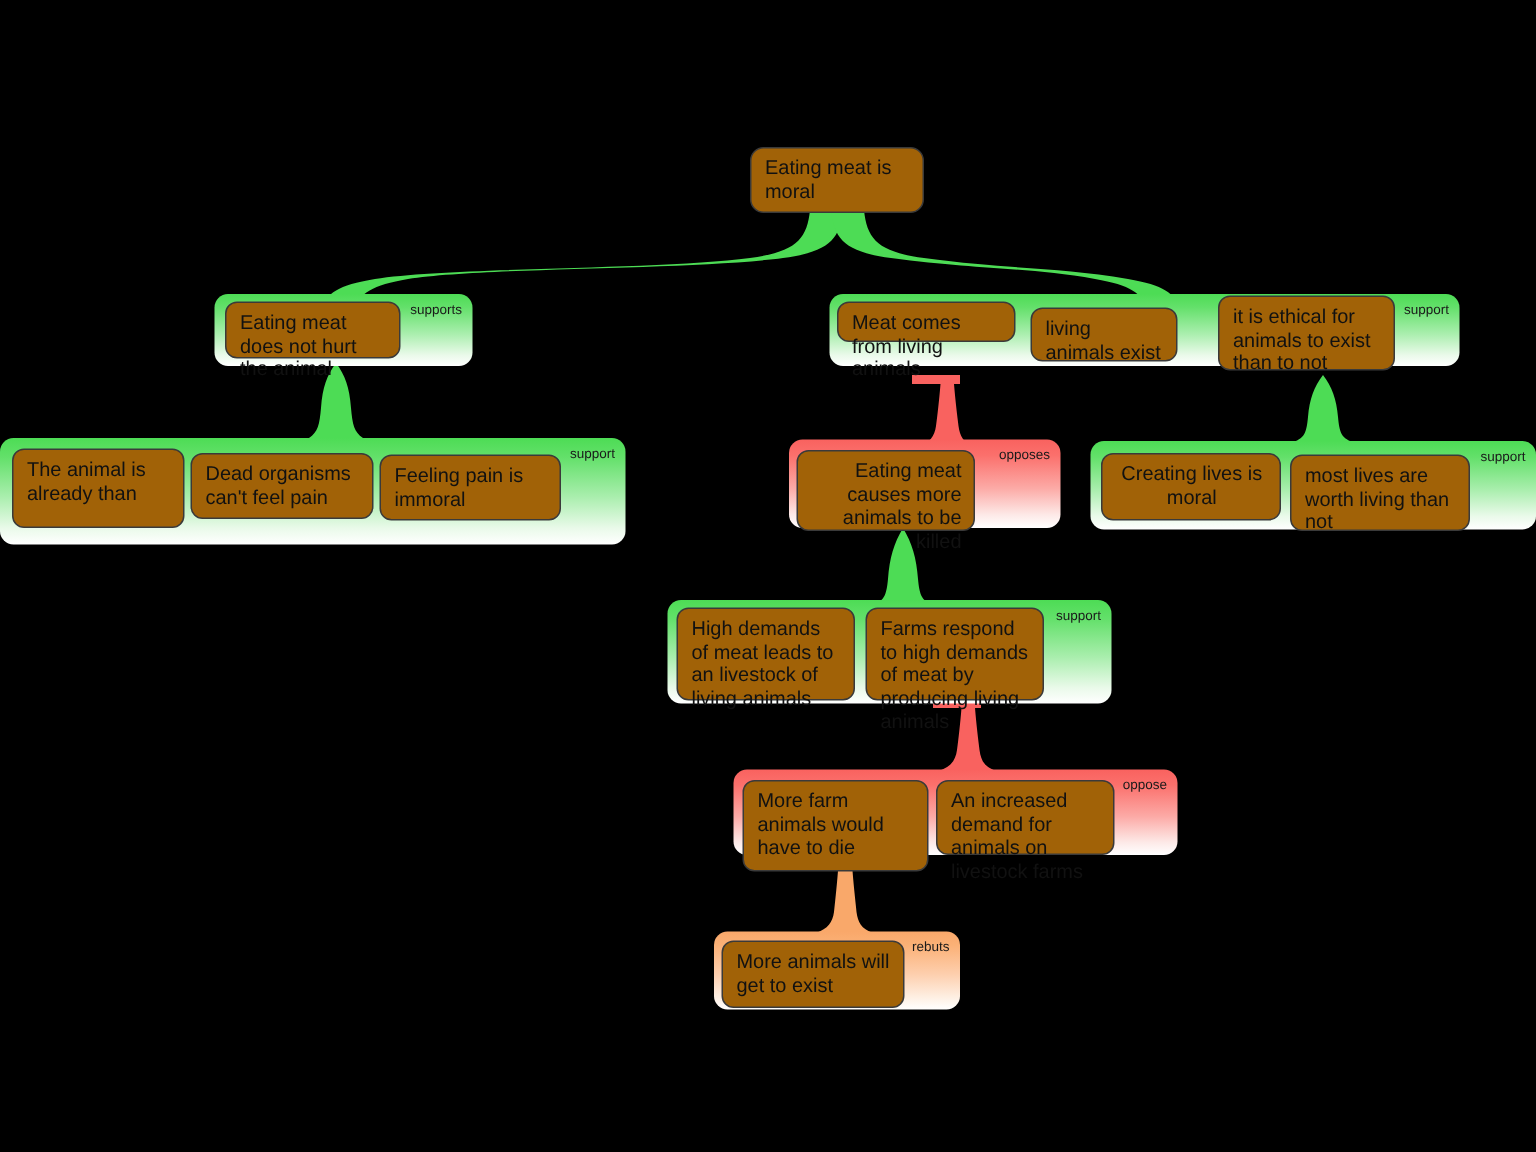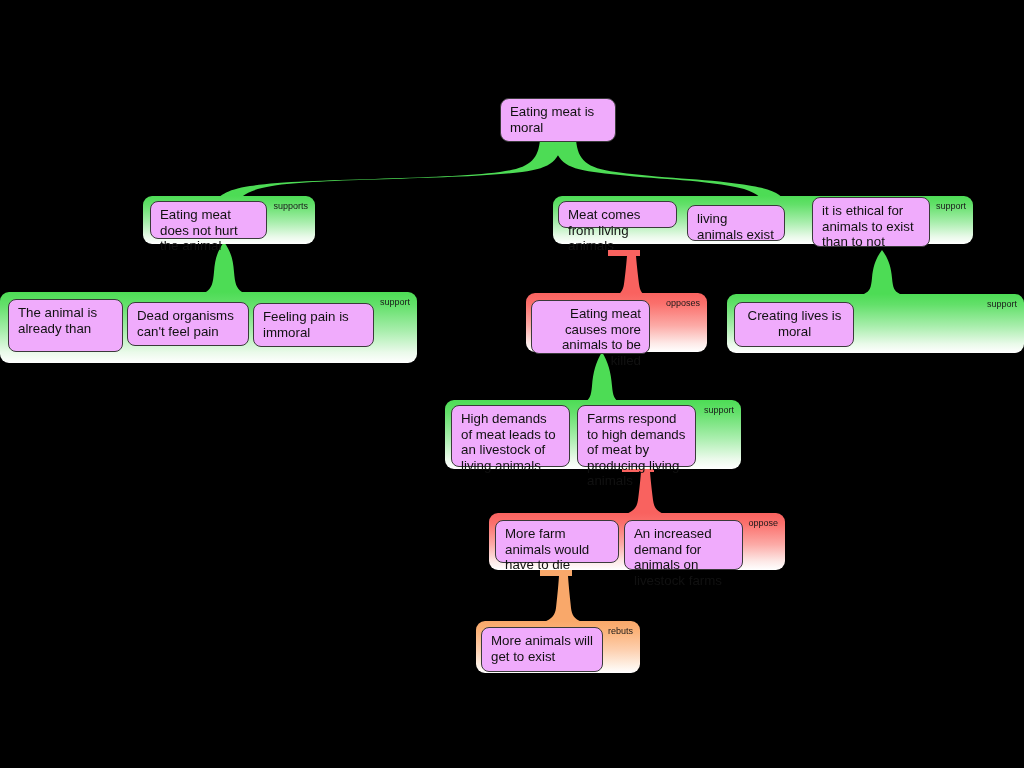--- a/index.html
+++ b/index.html
@@ -51,21 +51,21 @@
     top: 5px;
     font-size: 9px;
     line-height: 11px;
     color: #1a1a1a;
     white-space: nowrap;
   }
   
   .card {
     position: absolute;
     z-index: 3;
-    background: #f0abfc;
+    background: #a16207;
     border: 1px solid #3a3a3a;
     border-radius: 8px;
     box-sizing: border-box;
     padding: 5px 8px 5px 9px;
     font-size: 13.3px;
     line-height: 15.6px;
     color: #111111;
   }
   .card.root {
     border-radius: 9px;
@@ -138,35 +138,38 @@
   <div class="card" style="left:531px; top:300px; width:119px; height:54px;text-align:right;">
     <span>Eating meat causes more animals to be killed</span>
   </div>
 
   <div class="panel support" style="left:727px; top:294px; width:297px; height:59px;">
     <span class="panel-label">support</span>
   </div>
   <div class="card" style="left:734px; top:302px; width:120px; height:45px;text-align:center;">
     <span>Creating lives is moral</span>
   </div>
+  <div class="card" style="left:860px; top:303px; width:120px; height:51px;">
+    <span>most lives are worth living than not</span>
+  </div>
 
   <div class="panel support" style="left:445px; top:400px; width:296px; height:69px;">
     <span class="panel-label">support</span>
   </div>
   <div class="card" style="left:451px; top:405px; width:119px; height:62px;">
     <span>High demands of meat leads to an livestock of living animals</span>
   </div>
   <div class="card" style="left:577px; top:405px; width:119px; height:62px;">
     <span>Farms respond to high demands of meat by producing living animals</span>
   </div>
 
   <div class="panel oppose" style="left:489px; top:513px; width:296px; height:57px;">
     <span class="panel-label">oppose</span>
   </div>
-  <div class="card" style="left:495px; top:520px; width:124px; height:43px;">
+  <div class="card" style="left:495px; top:520px; width:124px; height:61px;">
     <span>More farm animals would have to die</span>
   </div>
   <div class="card" style="left:624px; top:520px; width:119px; height:50px;">
     <span>An increased demand for animals on livestock farms</span>
   </div>
 
   <div class="panel rebut" style="left:476px; top:621px; width:164px; height:52px;">
     <span class="panel-label">rebuts</span>
   </div>
   <div class="card" style="left:481px; top:627px; width:122px; height:45px;">

